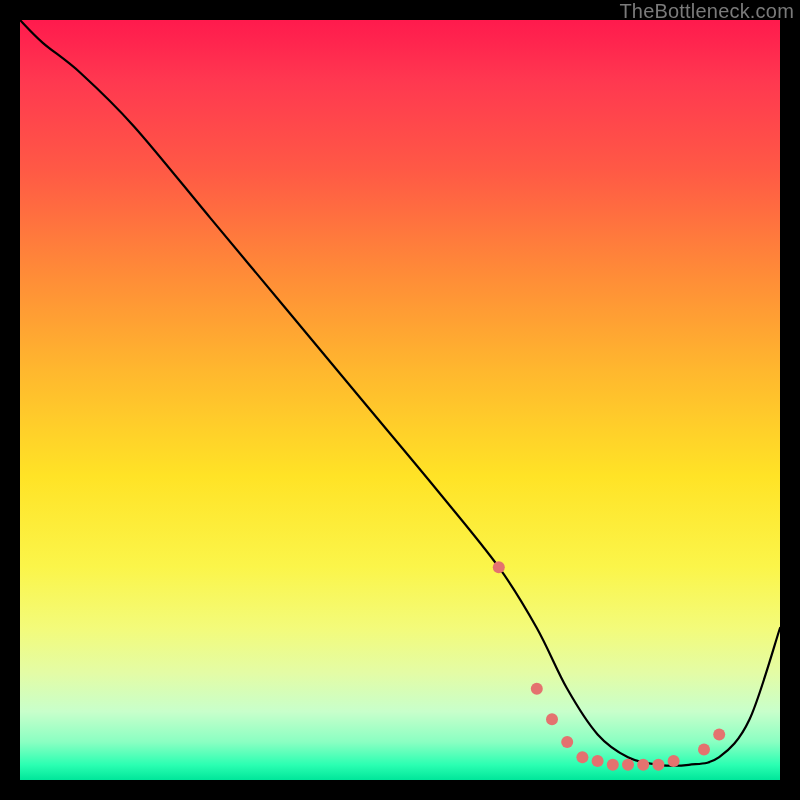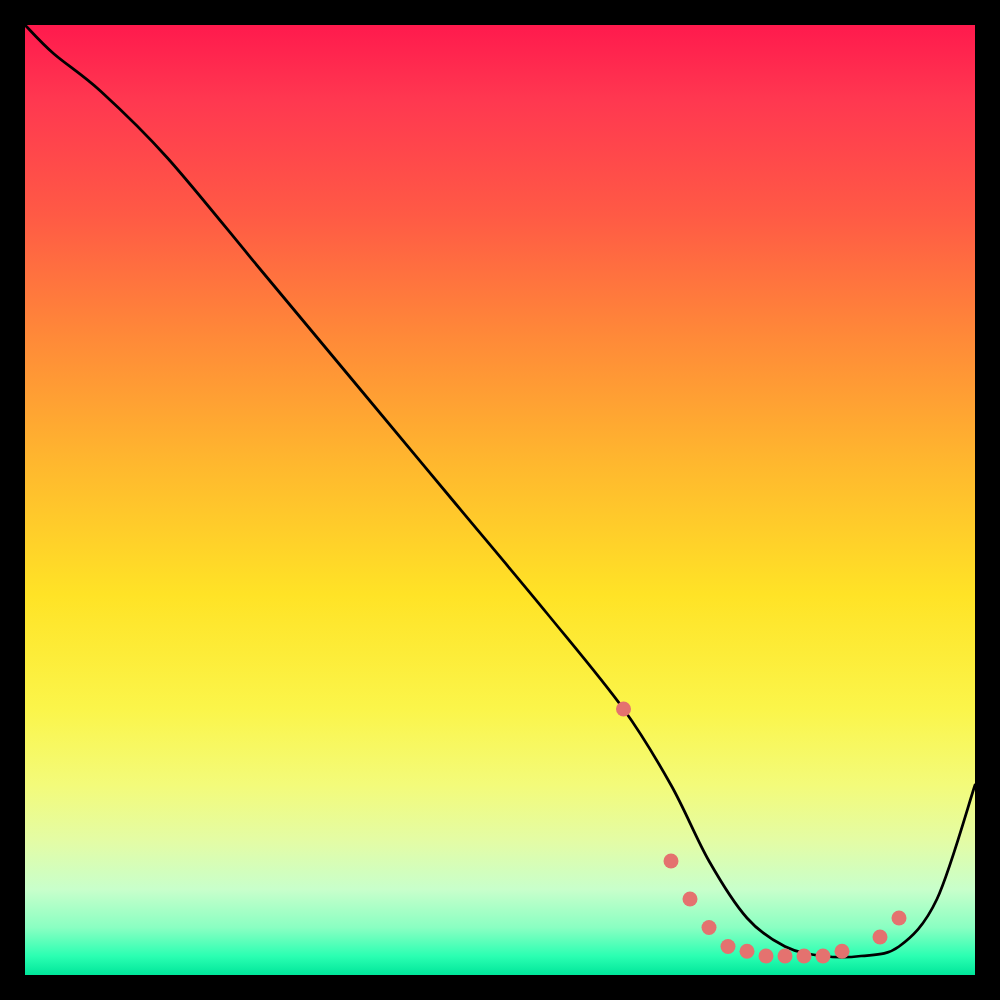--- a/index.html
+++ b/index.html
@@ -58,20 +58,21 @@
     font-weight: 500;
     letter-spacing: 0.2px;
     user-select: none;
   }
 </style>
 </head>
 <body>
 
 <div class="frame">
 
+  <div class="watermark">TheBottleneck.com</div>
 
   <div class="plot">
     <svg class="curve" viewBox="0 0 760 760" preserveAspectRatio="none">
       <path id="curve-path" fill="none" stroke="#000" stroke-width="2.2" stroke-linecap="round" stroke-linejoin="round" d="M 0,0 C 3.8000000000000003,3.8000000000000114 12.666666666666666,13.933333333333414 22.8,22.800000000000068 C 32.93333333333334,31.66666666666672 45.6,39.266666666666616 60.800000000000004,53.19999999999993 C 76,67.13333333333325 92.46666666666667,82.3333333333333 114,106.39999999999998 C 135.53333333333333,130.46666666666667 164.66666666666666,167.20000000000002 190,197.60000000000002 C 215.33333333333334,228.00000000000003 240.66666666666666,258.40000000000003 266,288.8 C 291.3333333333333,319.2 316.66666666666663,349.6 342,380 C 367.33333333333337,410.4 395.20000000000005,443.3333333333333 418.00000000000006,471.2 C 440.80000000000007,499.06666666666666 462.33333333333337,524.4000000000001 478.8,547.2 C 495.26666666666665,570 505.4000000000001,587.7333333333333 516.8000000000001,608 C 528.2,628.2666666666667 537.0666666666666,651.0666666666666 547.1999999999999,668.8 C 557.3333333333333,686.5333333333333 567.4666666666667,703 577.6,714.4 C 587.7333333333333,725.8 597.8666666666667,732.1333333333334 608,737.2 C 618.1333333333333,742.2666666666667 628.2666666666667,743.5333333333333 638.4,744.8 C 648.5333333333333,746.0666666666666 658.6666666666666,746.0666666666666 668.8,744.8 C 678.9333333333333,743.5333333333333 689.0666666666667,744.8000000000001 699.2,737.2 C 709.3333333333334,729.6 719.4666666666667,720.7333333333333 729.6,699.2 C 739.7333333333333,677.6666666666667 754.9333333333334,623.2 760,608"></path>
       <g id="markers">
           <circle cx="478.8" cy="547.2" r="6" fill="#e4726f"></circle>
           <circle cx="516.8000000000001" cy="668.8" r="6" fill="#e4726f"></circle>
           <circle cx="532" cy="699.2" r="6" fill="#e4726f"></circle>
           <circle cx="547.1999999999999" cy="722" r="6" fill="#e4726f"></circle>
           <circle cx="562.4" cy="737.2" r="6" fill="#e4726f"></circle>

